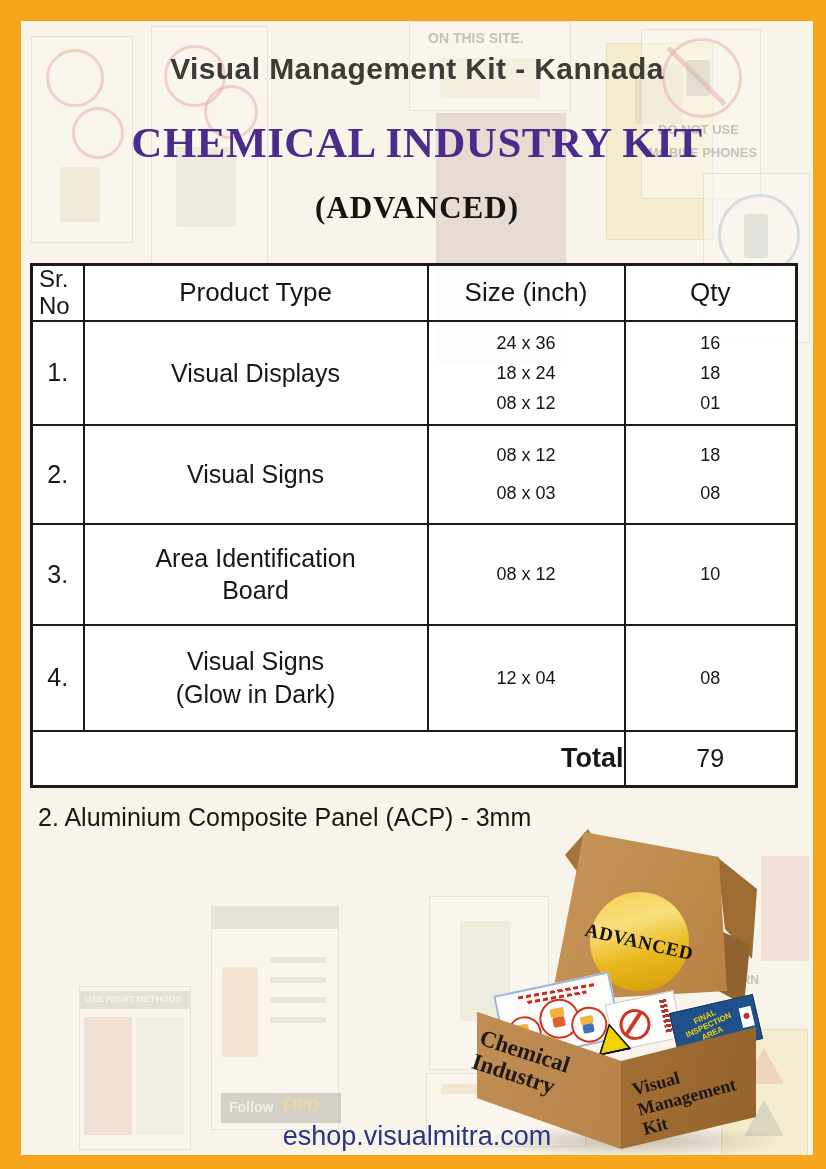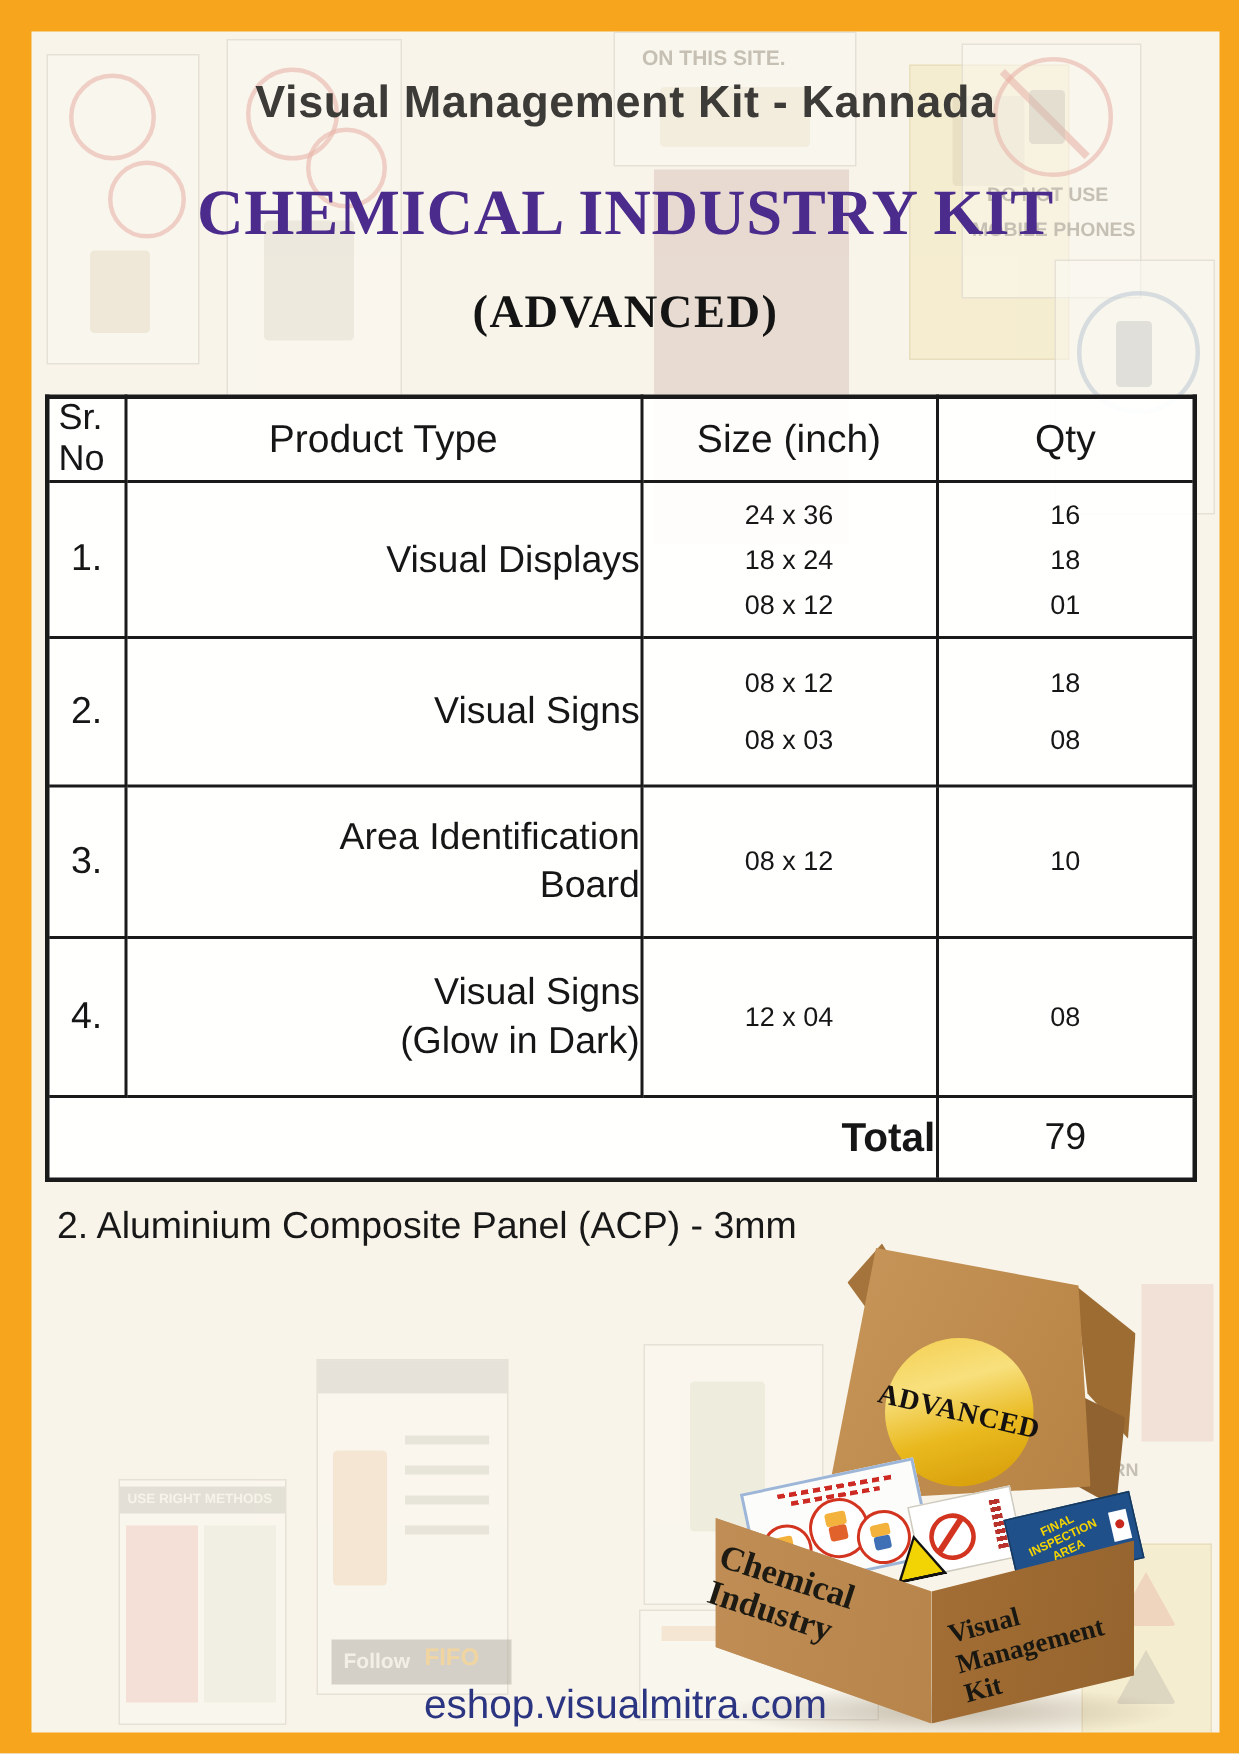--- a/index.html
+++ b/index.html
@@ -26,21 +26,21 @@
 
   
   table.sheet{position:absolute;left:9px;top:242px;width:765px;border-collapse:collapse;table-layout:fixed;background:rgba(255,255,255,.93);color:#161616;z-index:2;border:3px solid #1a1a1a;}
   table.sheet td,table.sheet th{border:2px solid #1a1a1a;padding:0;vertical-align:middle;}
   col.c-sr{width:52px;}col.c-prod{width:344px;}col.c-size{width:197px;}col.c-qty{width:172px;}
   tr.hdr{height:56px;}
   th.h{font-weight:normal;font-size:26px;text-align:center;}
   th.h.sr{font-size:24px;text-align:left;padding-left:6px;line-height:1.12;}
   tr.r1{height:102px;}tr.r2{height:97px;}tr.r3{height:99px;}tr.r4{height:104px;}tr.rt{height:56px;}
   td.sr{font-size:25px;text-align:center;}
-  td.prod{font-size:25px;text-align:right;line-height:1.3;margin-left:32px;}
+  td.prod{font-size:25px;text-align:center;line-height:1.3;margin-left:32px;}
   td.vals{height:inherit;}
   .stack{display:flex;flex-direction:column;justify-content:space-evenly;align-items:center;height:100%;font-size:18px;}
   .stack div{line-height:1;}
   td.total-label{font-weight:bold;font-size:27px;text-align:right;padding-right:72px;}
   td.total-qty{font-size:25px;text-align:center;}
 
   
   .material{position:absolute;left:17px;top:781px;z-index:2;color:#181818;}
   .material-heading{font-size:27px;margin-bottom:16px;}
   .material-item{font-size:25px;margin-bottom:9px;line-height:1.25;}

